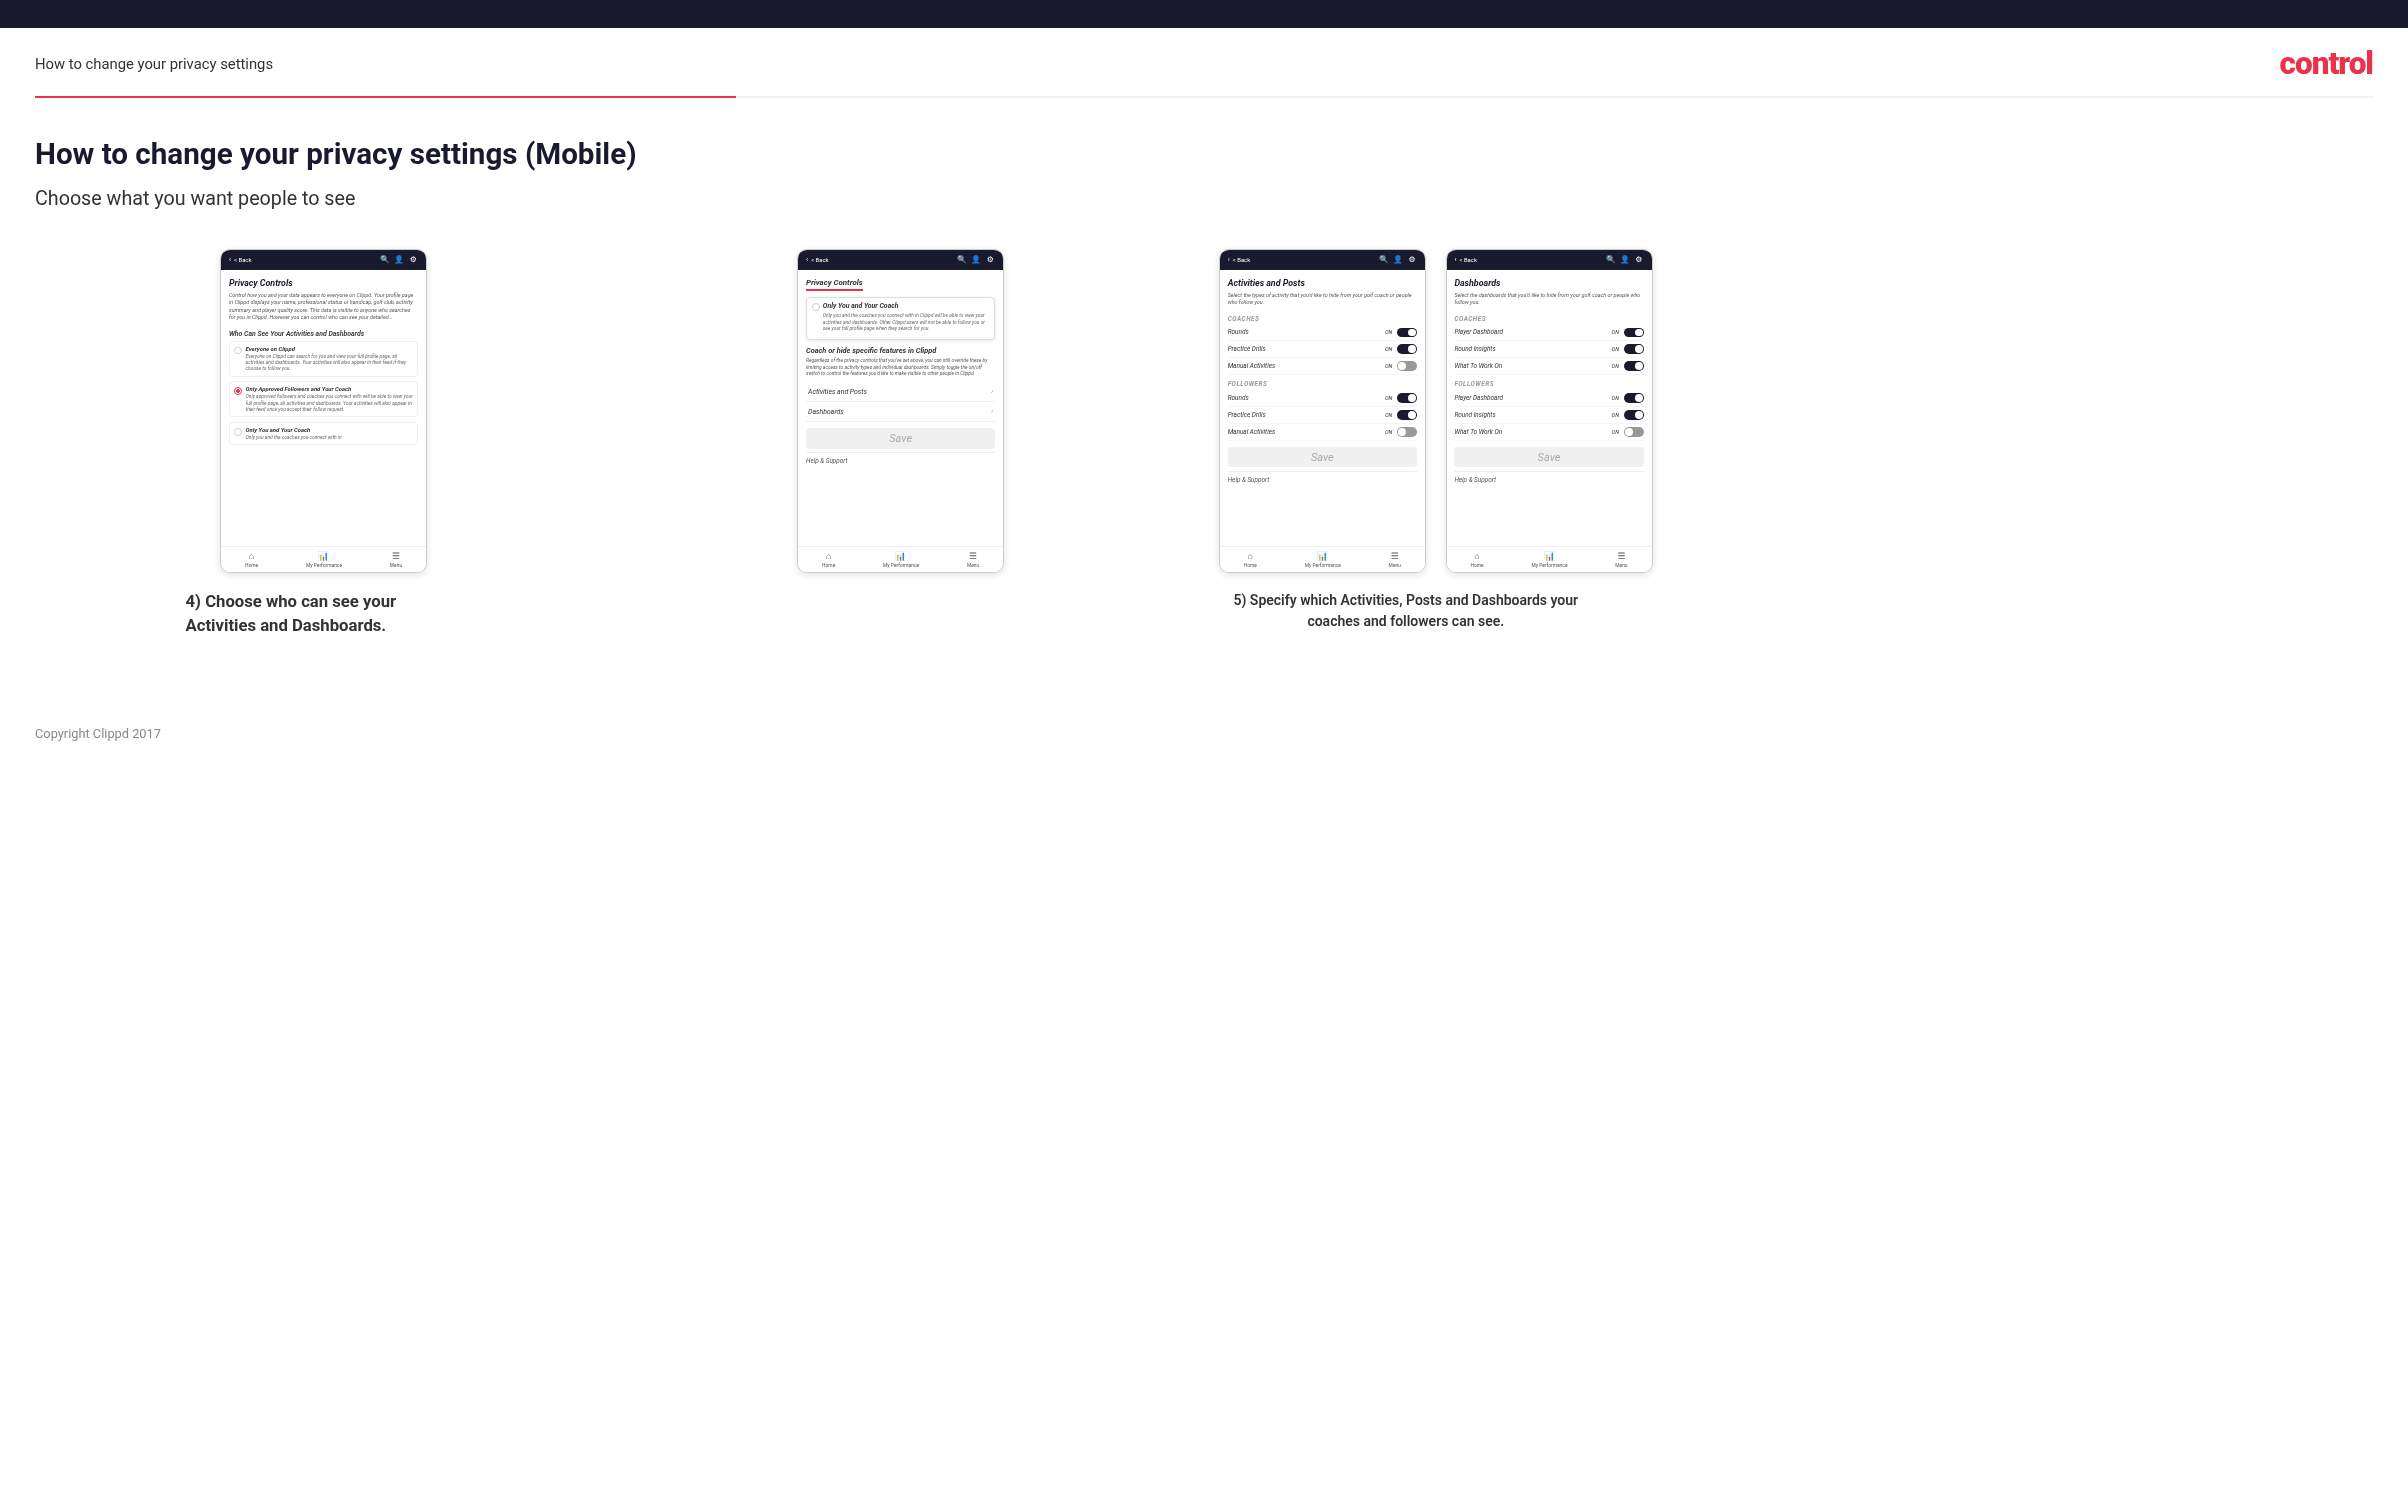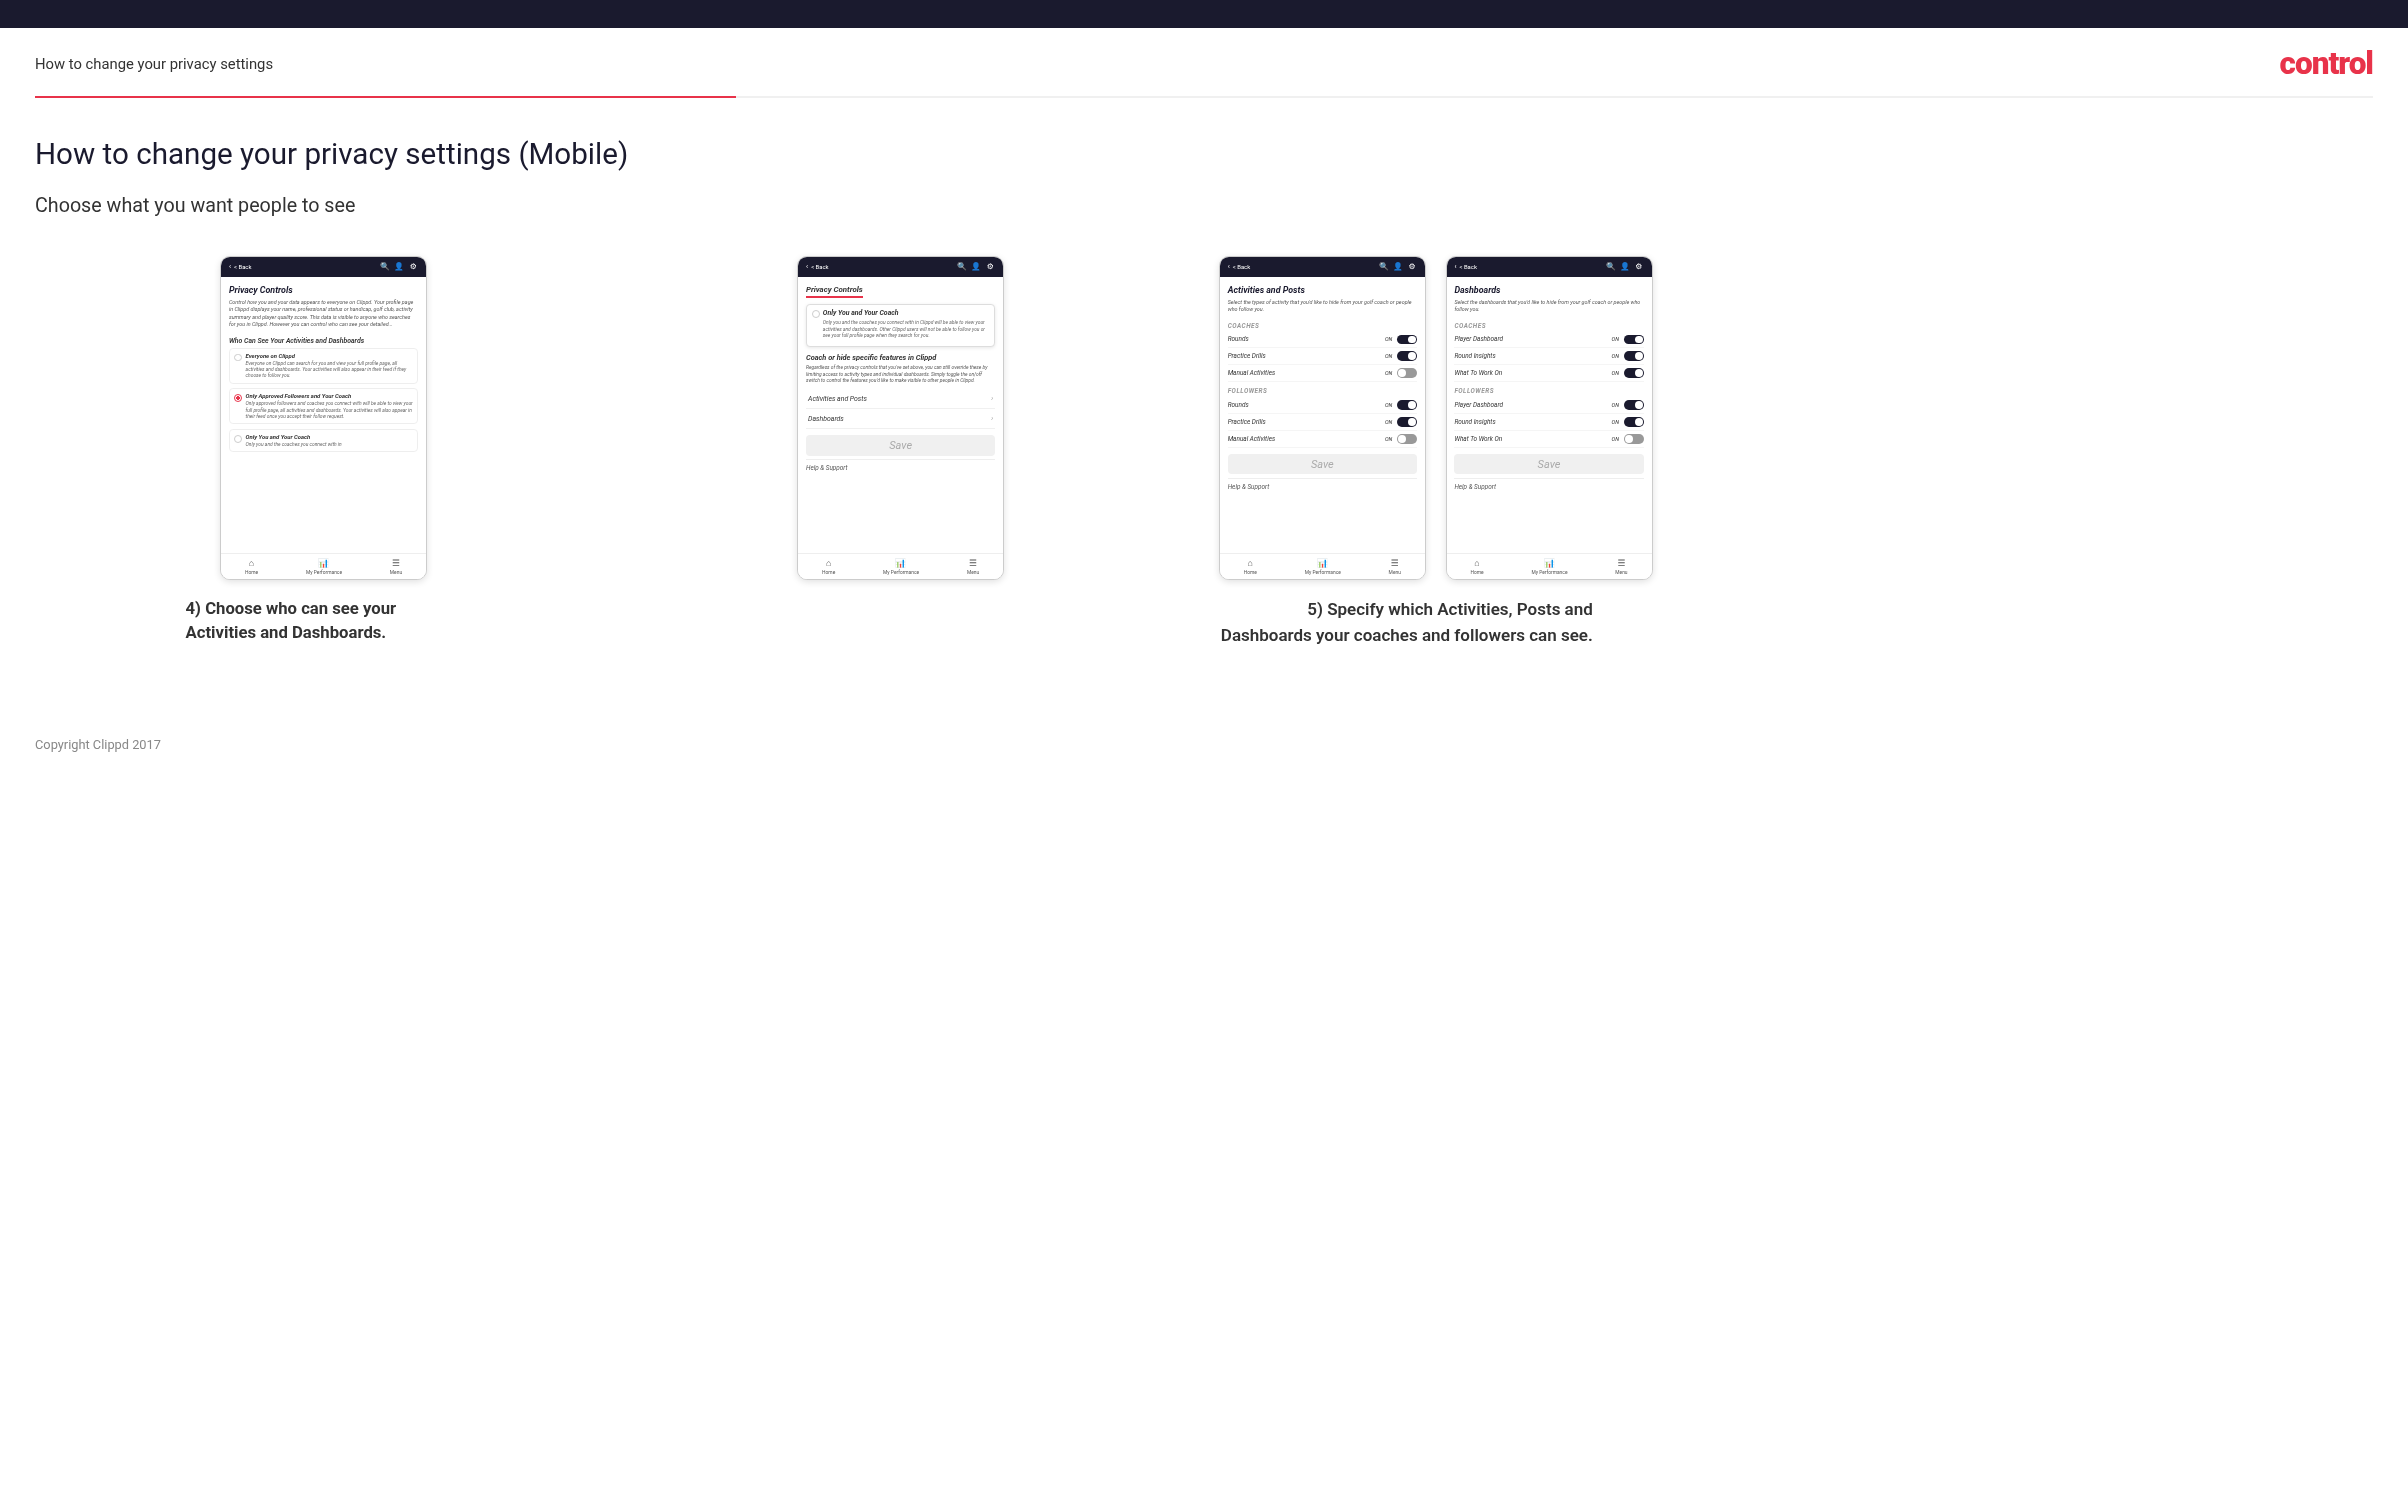--- a/index.html
+++ b/index.html
@@ -42,23 +42,23 @@
       margin: 0 35px;
     }
 
     
     .main-content {
       padding: 39px 35px 59px 35px;
     }
 
     .page-main-title {
       font-size: 29.6px;
-      font-weight: 400;
+      font-weight: 700;
       color: #1a1a2e;
-      margin-bottom: 23px;
+      margin-bottom: 16px;
     }
     .page-subtitle {
       font-size: 19.7px;
       color: #333;
       margin-bottom: 39px;
       font-weight: 400;
     }
 
     
     .screenshots-row {
@@ -346,25 +346,25 @@
     .caption {
       font-size: 16.7px;
       font-weight: 700;
       color: #333;
       margin-top: 17.7px;
       text-align: left;
       line-height: 1.4;
       max-width: 276px;
     }
     .caption-right {
-      font-size: 17px;
+      font-size: 14px;
       font-weight: 600;
       color: #333;
       margin-top: 17.7px;
-      text-align: right;
+      text-align: center;
       line-height: 1.5;
       max-width: 374px;
     }
 
     
     .right-group {
       display: flex;
       flex-direction: column;
       align-items: flex-start;
       flex: 2;

